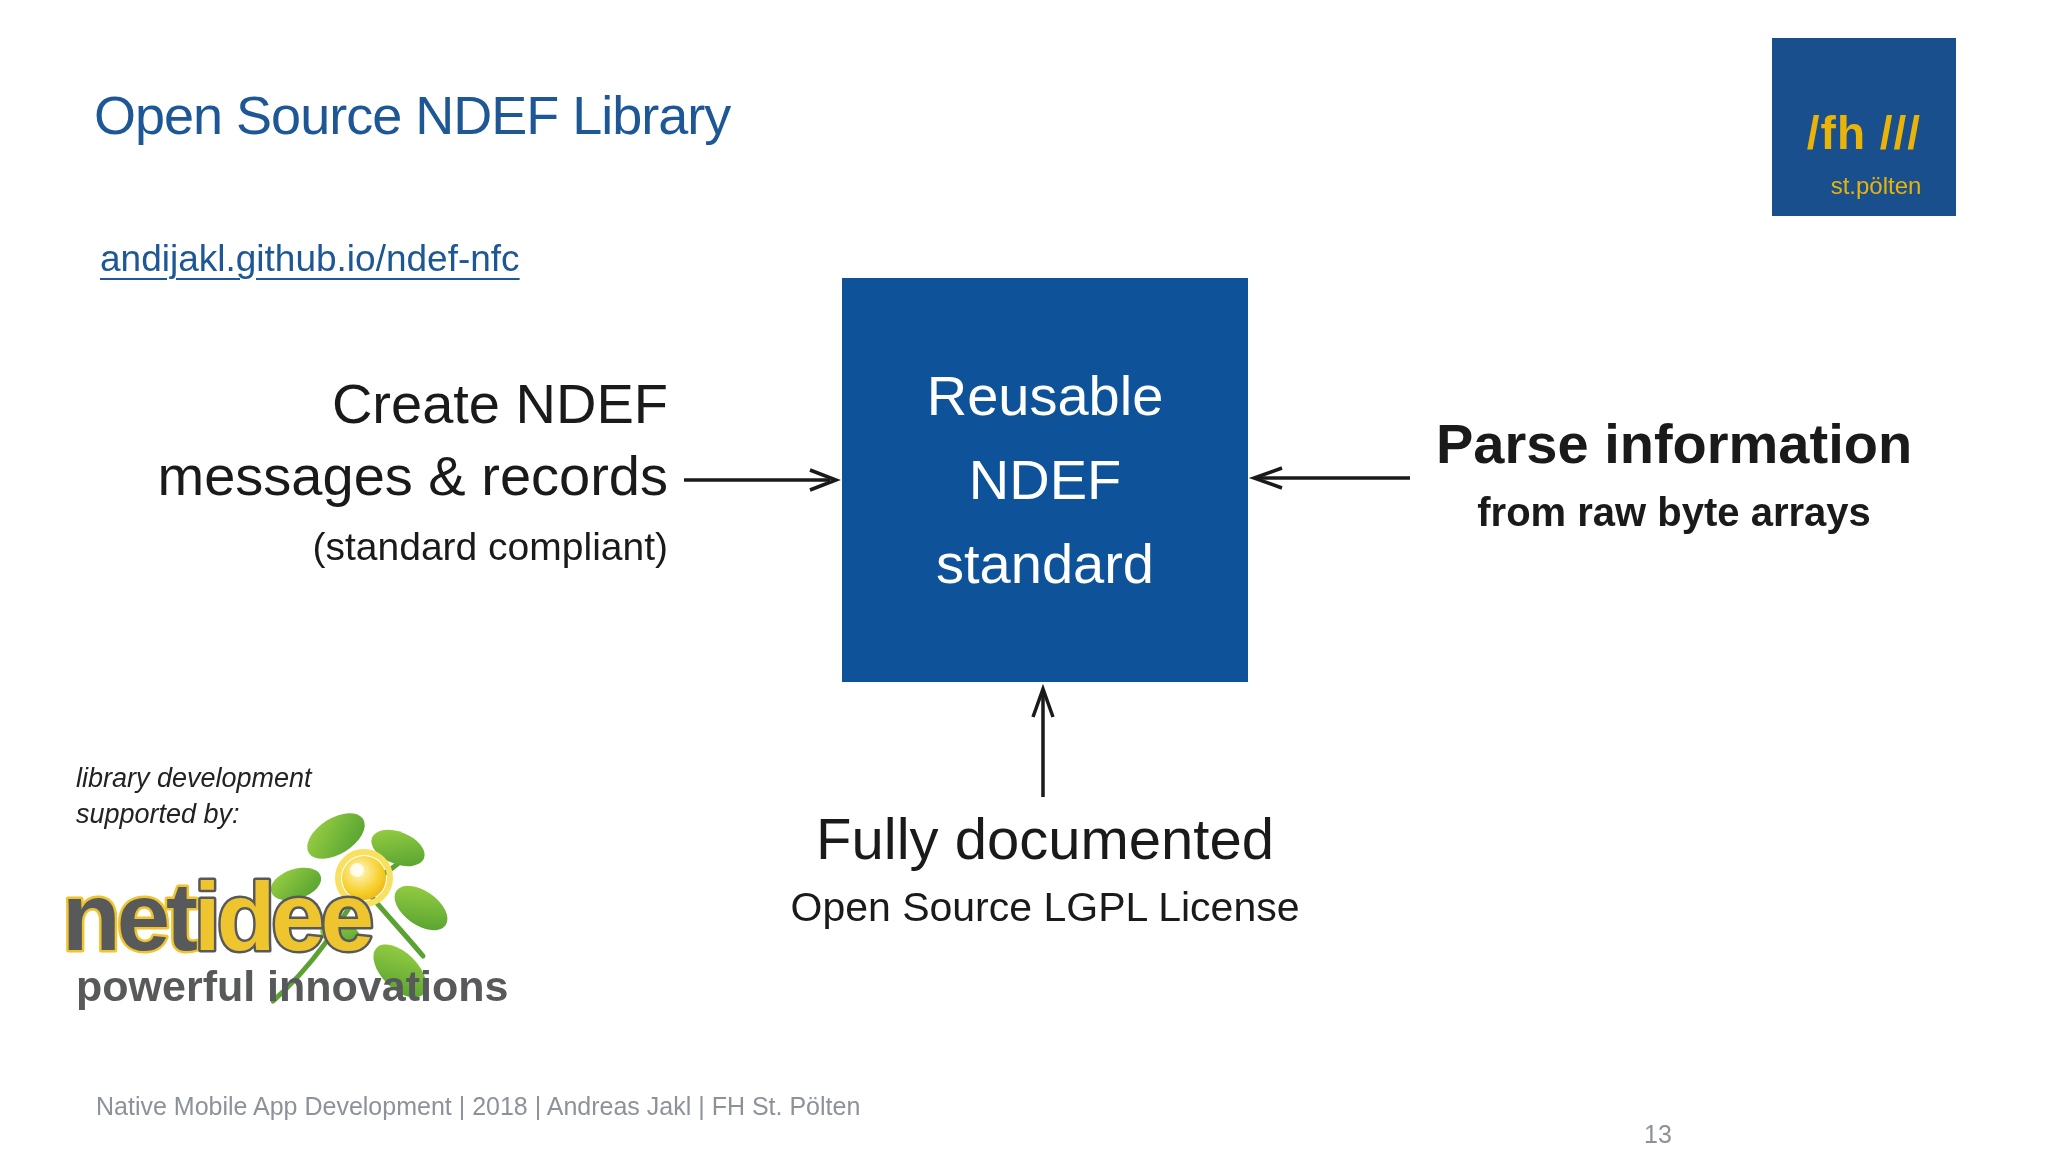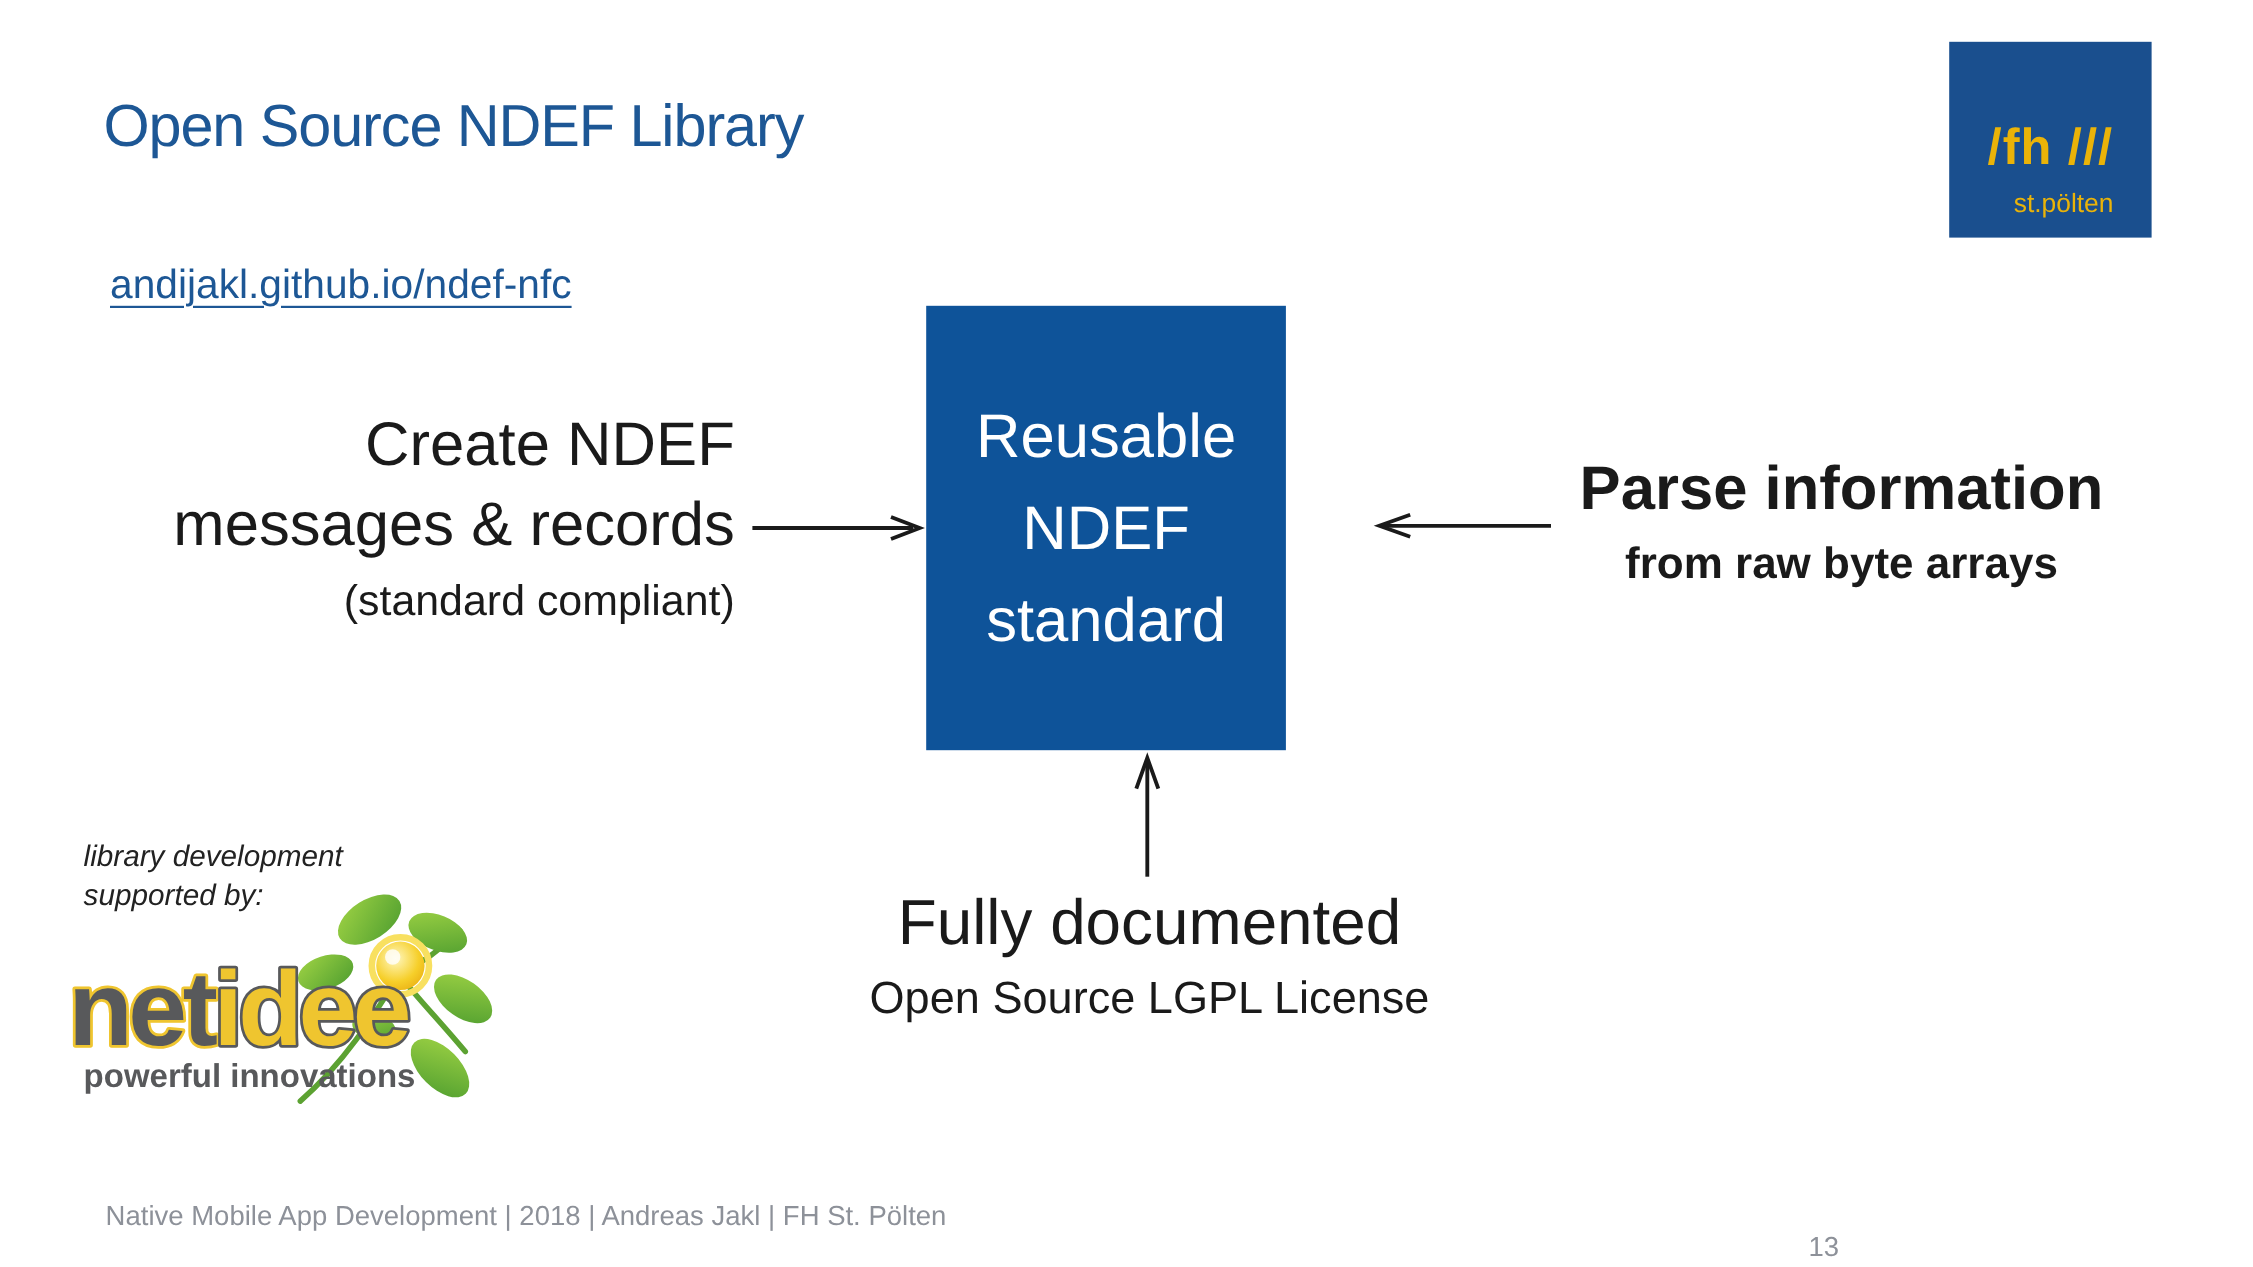--- a/index.html
+++ b/index.html
@@ -21,21 +21,21 @@
 
   .fh-logo{
     left:1772px;top:38px;width:184px;height:178px;background:#1a4f8e;
     display:flex;flex-direction:column;justify-content:flex-end;align-items:center;
     padding-bottom:16px;box-sizing:border-box;color:#eab308;
   }
   .fh-word{font-size:46px;font-weight:bold;letter-spacing:1px;white-space:pre;}
   .fh-loc{font-size:24px;font-weight:normal;margin-top:12px;transform:translateX(12px);}
 
   .center-box{
-    left:842px;top:278px;width:327px;height:404px;background:#0e5399;
+    left:842px;top:278px;width:406px;height:404px;background:#0e5399;
     display:flex;flex-direction:column;justify-content:center;align-items:center;
     color:#ffffff;font-size:56px;font-weight:300;line-height:84px;text-align:center;
   }
 
   .left-label{
     left:60px;top:368px;width:608px;text-align:right;font-weight:300;
   }
   .left-label .big{font-size:56px;line-height:72px;}
   .left-label .note{font-size:39px;line-height:54px;margin-top:8px;}
 
@@ -45,21 +45,21 @@
 
   .bottom-label{left:545px;top:806px;width:1000px;text-align:center;font-weight:300;}
   .bottom-label .big{font-size:58px;line-height:66px;}
   .bottom-label .small{font-size:41px;line-height:54px;margin-top:8px;}
 
   .sponsor-caption{
     left:76px;top:760px;font-size:27px;line-height:36px;font-style:italic;
     font-weight:400;color:#222222;
   }
   .netidee-tagline{
-    left:76px;top:962px;font-size:30px;font-weight:bold;color:#58595b;white-space:nowrap;
+    left:76px;top:962px;font-size:43px;font-weight:bold;color:#58595b;white-space:nowrap;
   }
 
   .footer-credit{left:96px;top:1092px;font-size:25px;font-weight:300;color:#8d9199;white-space:nowrap;}
   .footer-page{left:1644px;top:1120px;font-size:25px;font-weight:300;color:#8d9199;}
 
   svg{display:block;overflow:visible;}
 </style>
 </head>
 <body>
 

